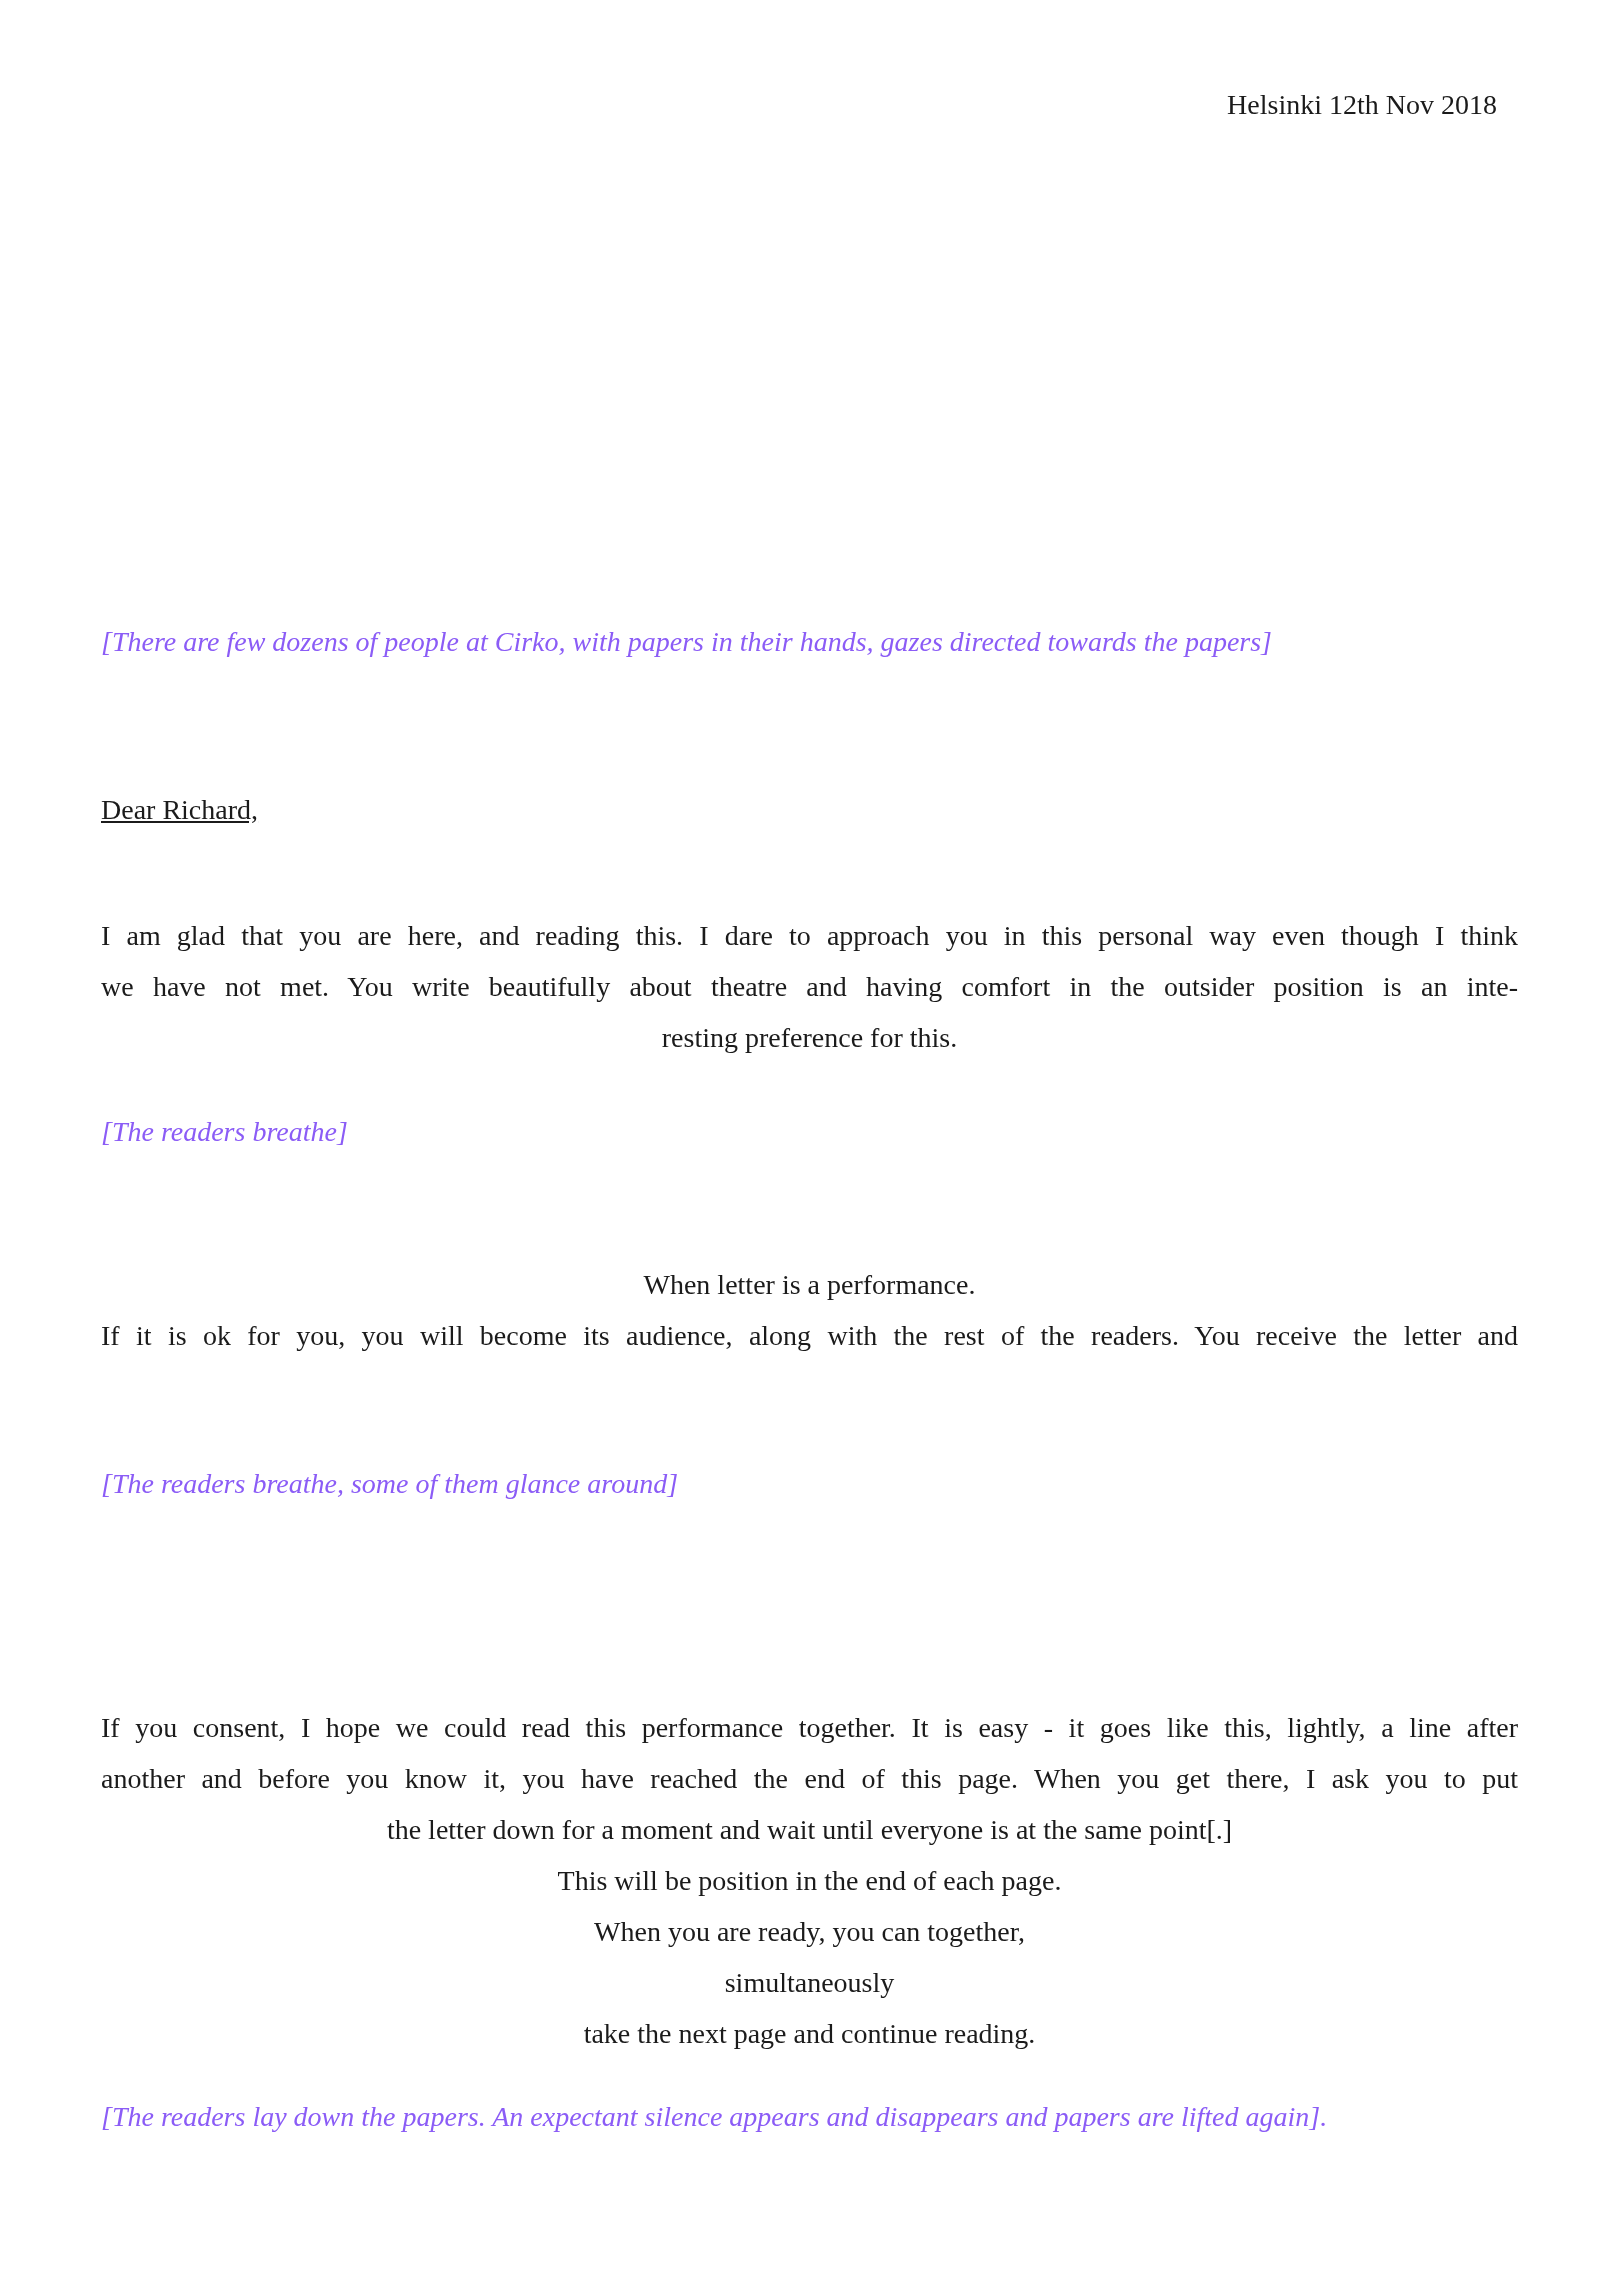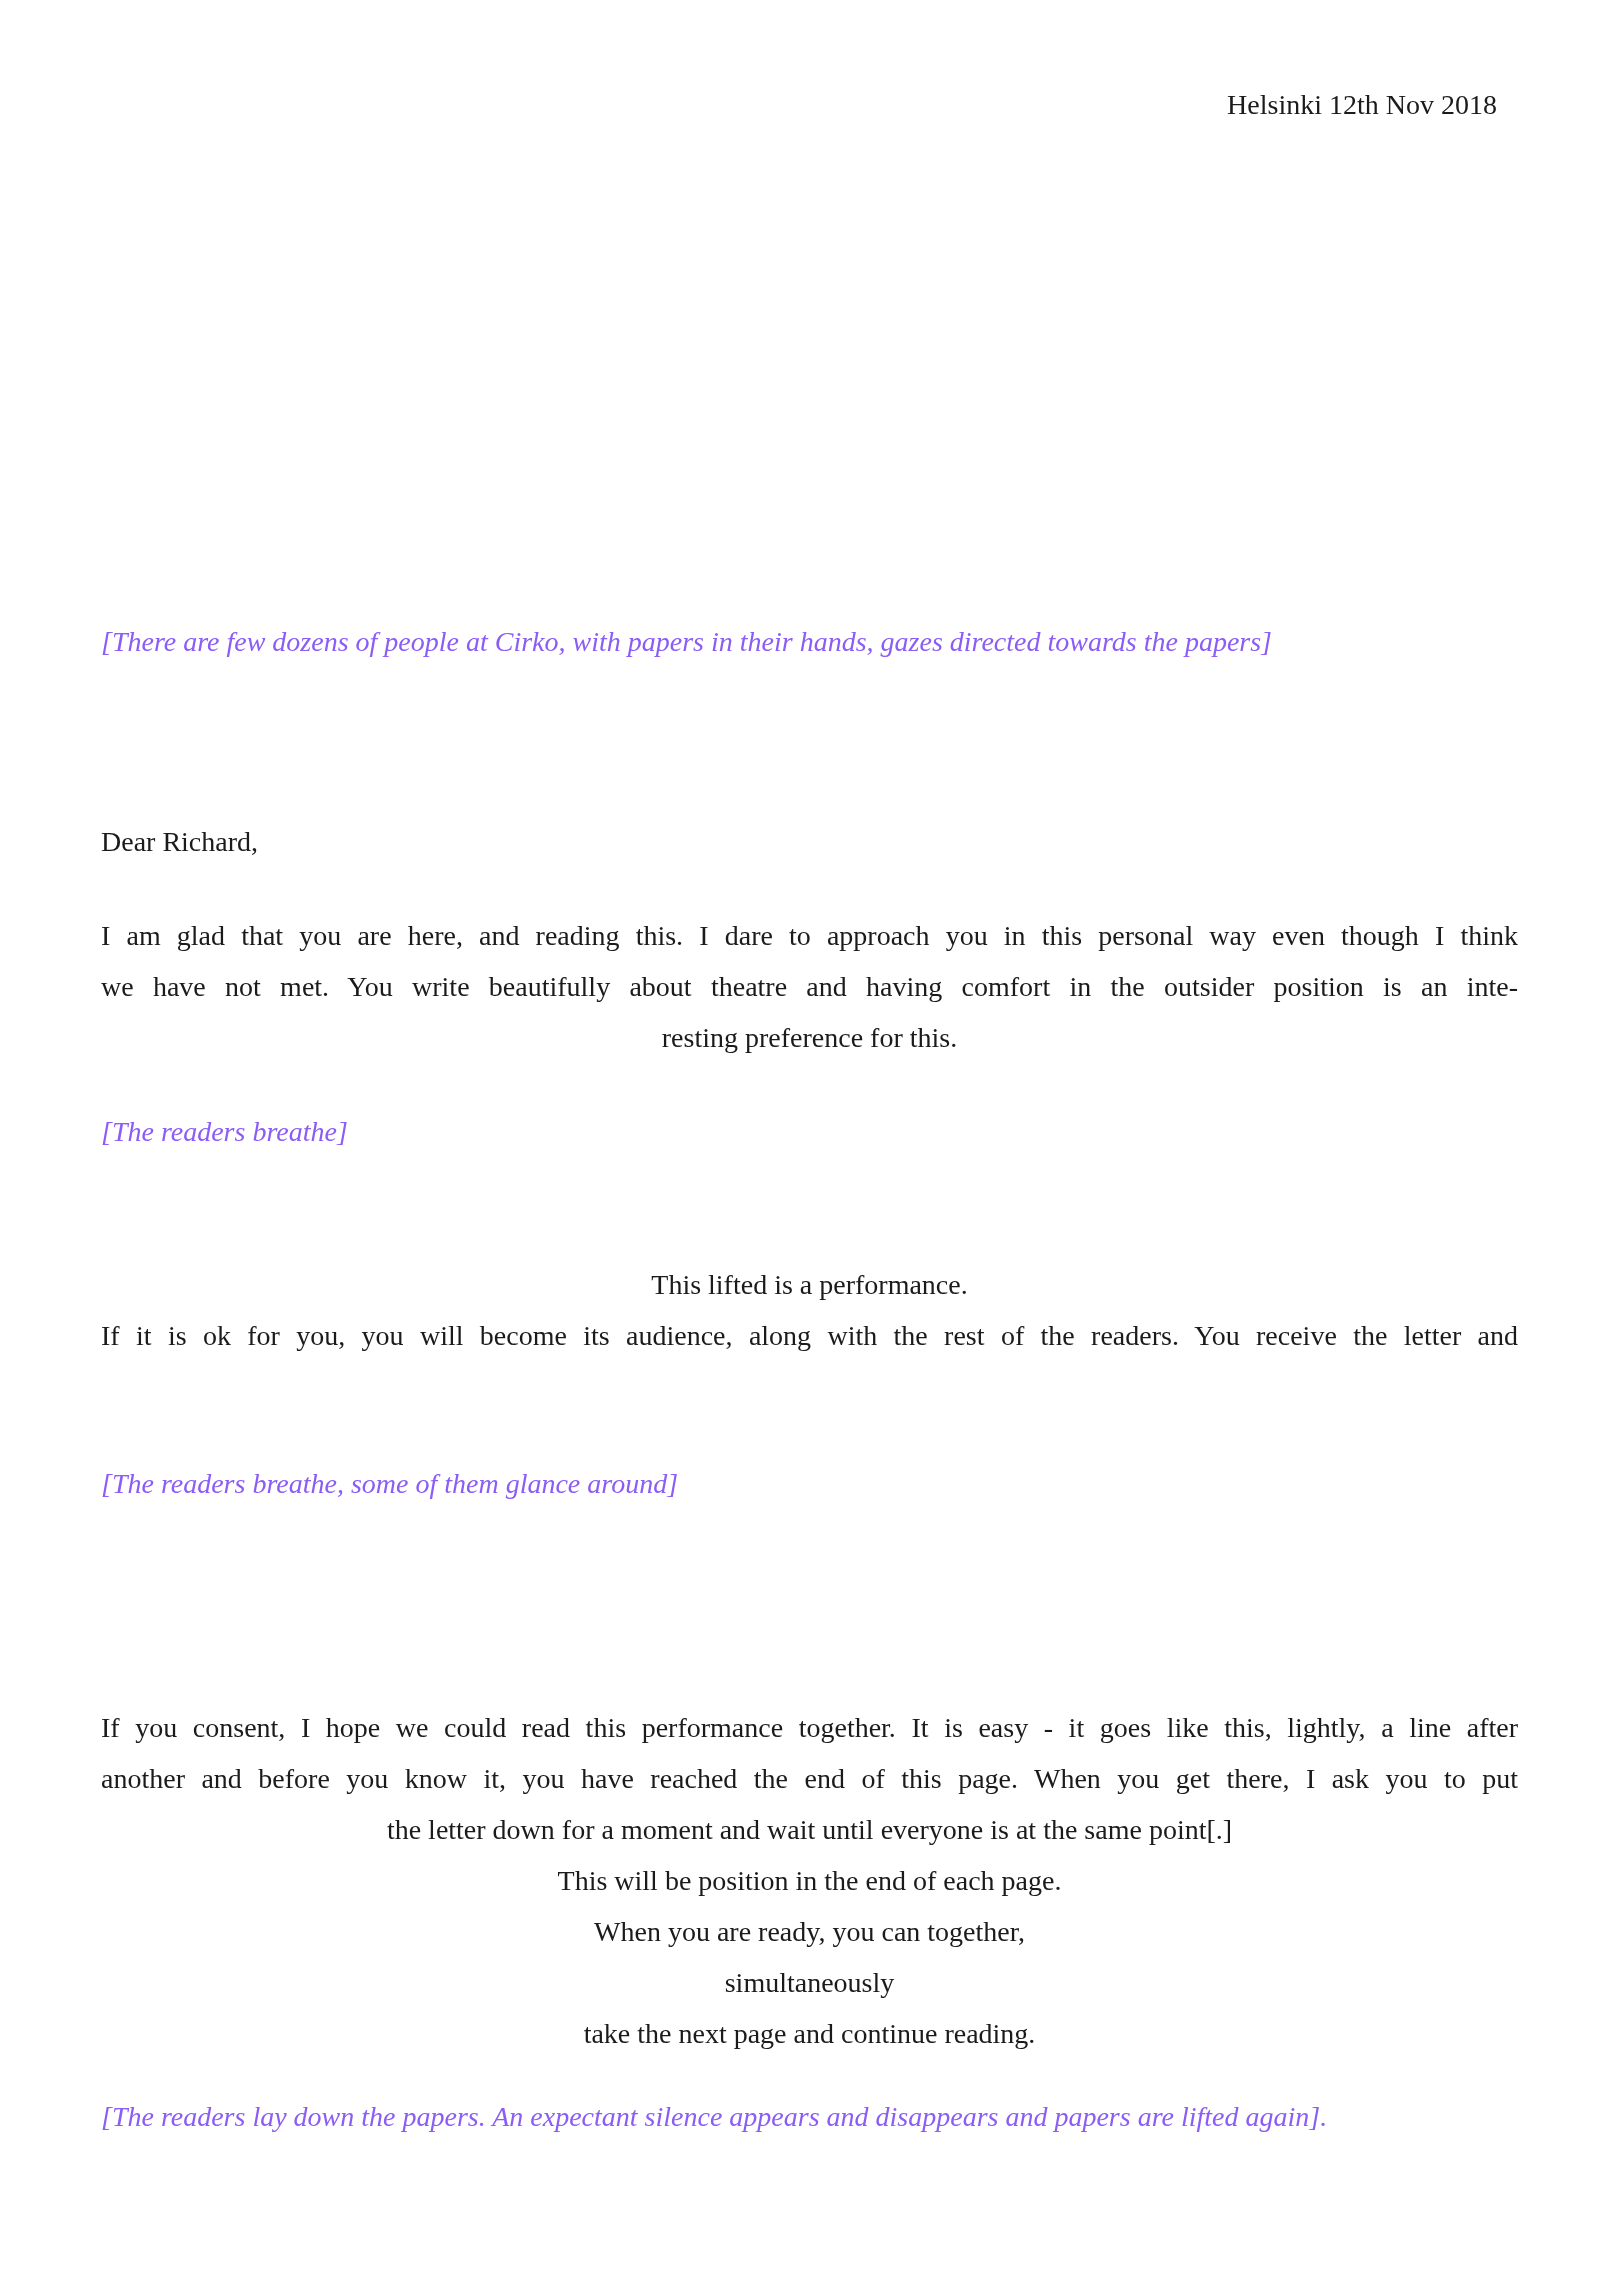--- a/index.html
+++ b/index.html
@@ -33,21 +33,21 @@
   }
   .stage-direction {
     color: #8b5cf6;
     font-style: italic;
     white-space: nowrap;
   }
   .sd-opening { top: 616px; }
   .sd-breathe { top: 1106px; }
   .sd-glance  { top: 1458px; }
   .sd-closing { top: 2091px; font-style: italic; }
-  .salutation { top: 816px; }
+  .salutation { top: 784px; text-decoration: underline; }
   .para-intro { top: 910px; }
   .para-performance { top: 1259px; }
   .para-instructions { top: 1702px; }
   .line {
     text-align: center;
   }
   .line.full {
     text-align: justify;
     text-align-last: justify;
   }
@@ -65,21 +65,21 @@
 
   <div class="block para-intro">
     <div class="line full">I am glad that you are here, and reading this. I dare to approach you in this personal way even though I think</div>
     <div class="line full">we have not met. You write beautifully about theatre and having comfort in the outsider position is an inte-</div>
     <div class="line">resting preference for this.</div>
   </div>
 
   <div class="block stage-direction sd-breathe">[The readers breathe]</div>
 
   <div class="block para-performance">
-    <div class="line">This lifted is a performance.</div>
+    <div class="line">When letter is a performance.</div>
     <div class="line full">If it is ok for you, you will become its audience, along with the rest of the readers. You receive the letter and</div>
   </div>
 
   <div class="block stage-direction sd-glance">[The readers breathe, some of them glance around]</div>
 
   <div class="block para-instructions">
     <div class="line full">If you consent, I hope we could read this performance together. It is easy - it goes like this, lightly, a line after</div>
     <div class="line full">another and before you know it, you have reached the end of this page. When you get there, I ask you to put</div>
     <div class="line">the letter down for a moment and wait until everyone is at the same point[.]</div>
     <div class="line">This will be position in the end of each page.</div>

